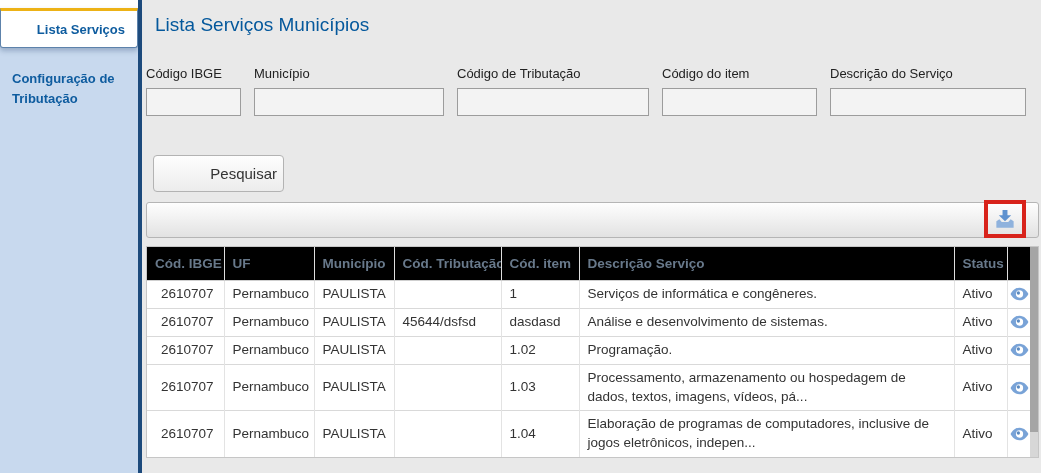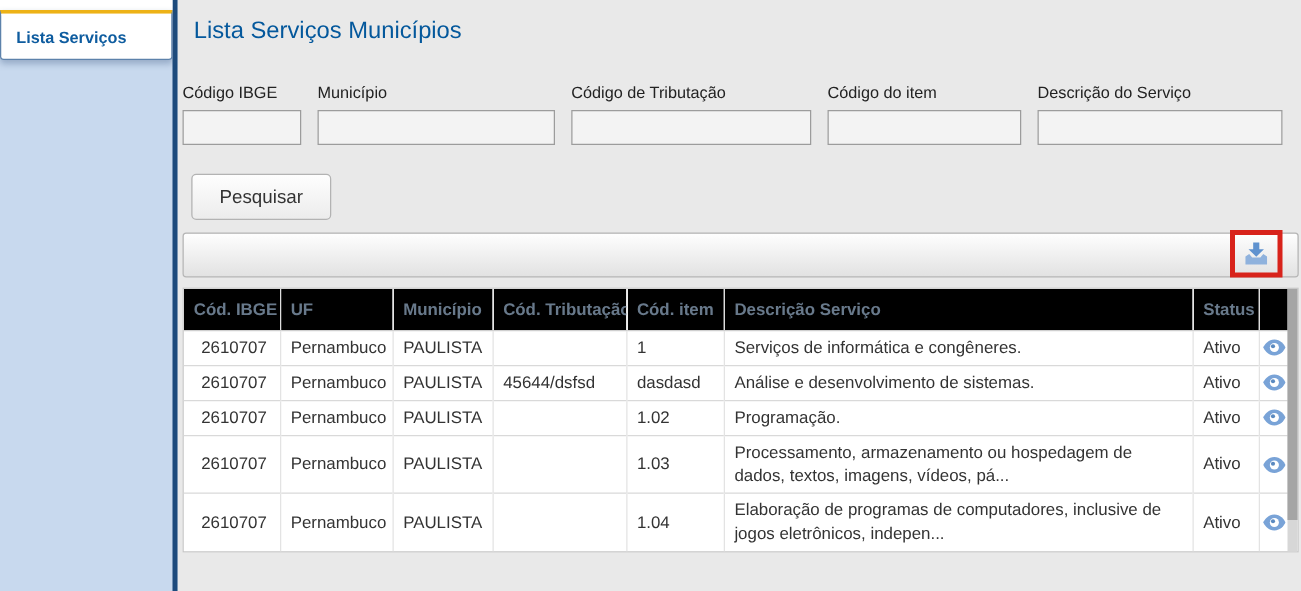--- a/index.html
+++ b/index.html
@@ -21,20 +21,21 @@
   .sidebar .top-strip { height:8px; background:#ffffff; }
   .side-tab {
     background:#ffffff;
     border:1px solid #5d82ab;
     border-top:3px solid #edb216;
     border-radius:0 0 3px 3px;
     box-shadow:0 3px 5px rgba(60,90,130,.35);
     padding:11px 12px 10px 12px;
     font-size:13px; font-weight:bold; color:#0e5c9f;
     cursor:pointer;
+    text-align:right;
   }
   .side-item {
     padding:21px 12px 0 12px;
     font-size:13px; font-weight:bold; color:#0e5c9f;
     line-height:1.5; cursor:pointer;
   }
 
   
   .main { flex:1; padding:0 6px 0 4px; position:relative; }
   .page-title {
@@ -50,24 +51,24 @@
     height:28px; border:1px solid #9c9c9c; background:#f3f3f3;
     padding:0 6px; font:13px "Liberation Sans", sans-serif; color:#333;
   }
   .f1 input { width:95px; }
   .f2 input { width:190px; }
   .f3 input { width:192px; }
   .f4 input { width:155px; }
   .f5 input { width:196px; }
 
   .search-btn {
-    margin:23px 0 0 7px; width:112px; height:37px;
+    margin:39px 0 0 7px; width:131px; height:37px;
     background:linear-gradient(#fefefe,#ececec);
     border:1px solid #b3b3b3; border-radius:4px;
-    font:15px "Liberation Sans", sans-serif; color:#333; cursor:pointer;
+    font:15px "Liberation Sans", sans-serif; color:#333; cursor:pointer;text-align:right;
   }
 
   
   .toolbar {
     margin-top:10px; height:36px; position:relative;
     background:linear-gradient(#fefefe,#e2e2e2);
     border:1px solid #b5b5b5; border-radius:3px;
   }
   .dl-highlight {
     position:absolute; top:-3px; right:12px;
@@ -115,20 +116,23 @@
 </style>
 </head>
 <body>
 
 <div class="app">
 
   <aside class="sidebar">
     <div class="top-strip"></div>
     <div class="side-tab">
       <span>Lista Serviços</span>
+    </div>
+    <div class="side-item">
+      <span>Configuração de Tributação</span>
     </div>
   </aside>
 
   <main class="main">
 
     <div class="page-title">Lista Serviços Municípios</div>
 
     <div class="filters">
       <div class="field f1">
         <label>Código IBGE</label>

